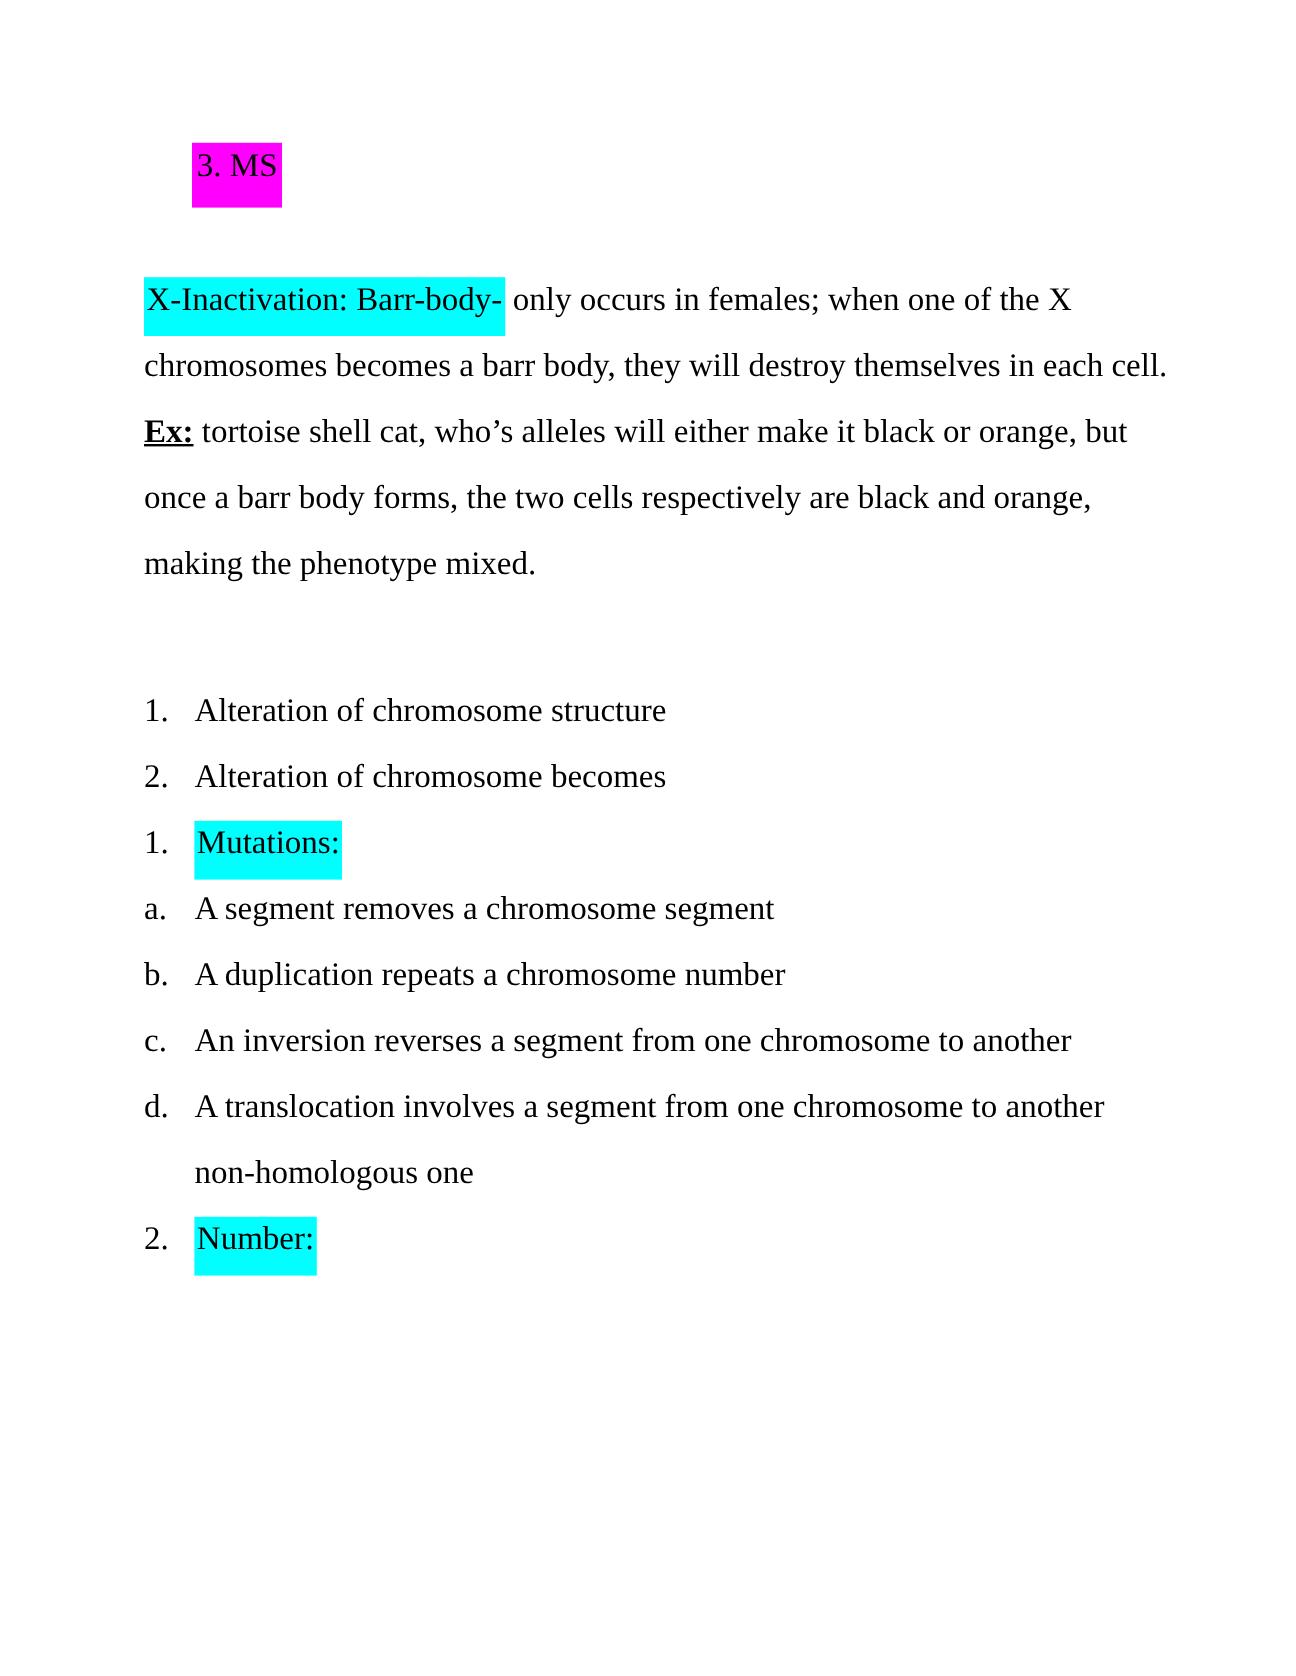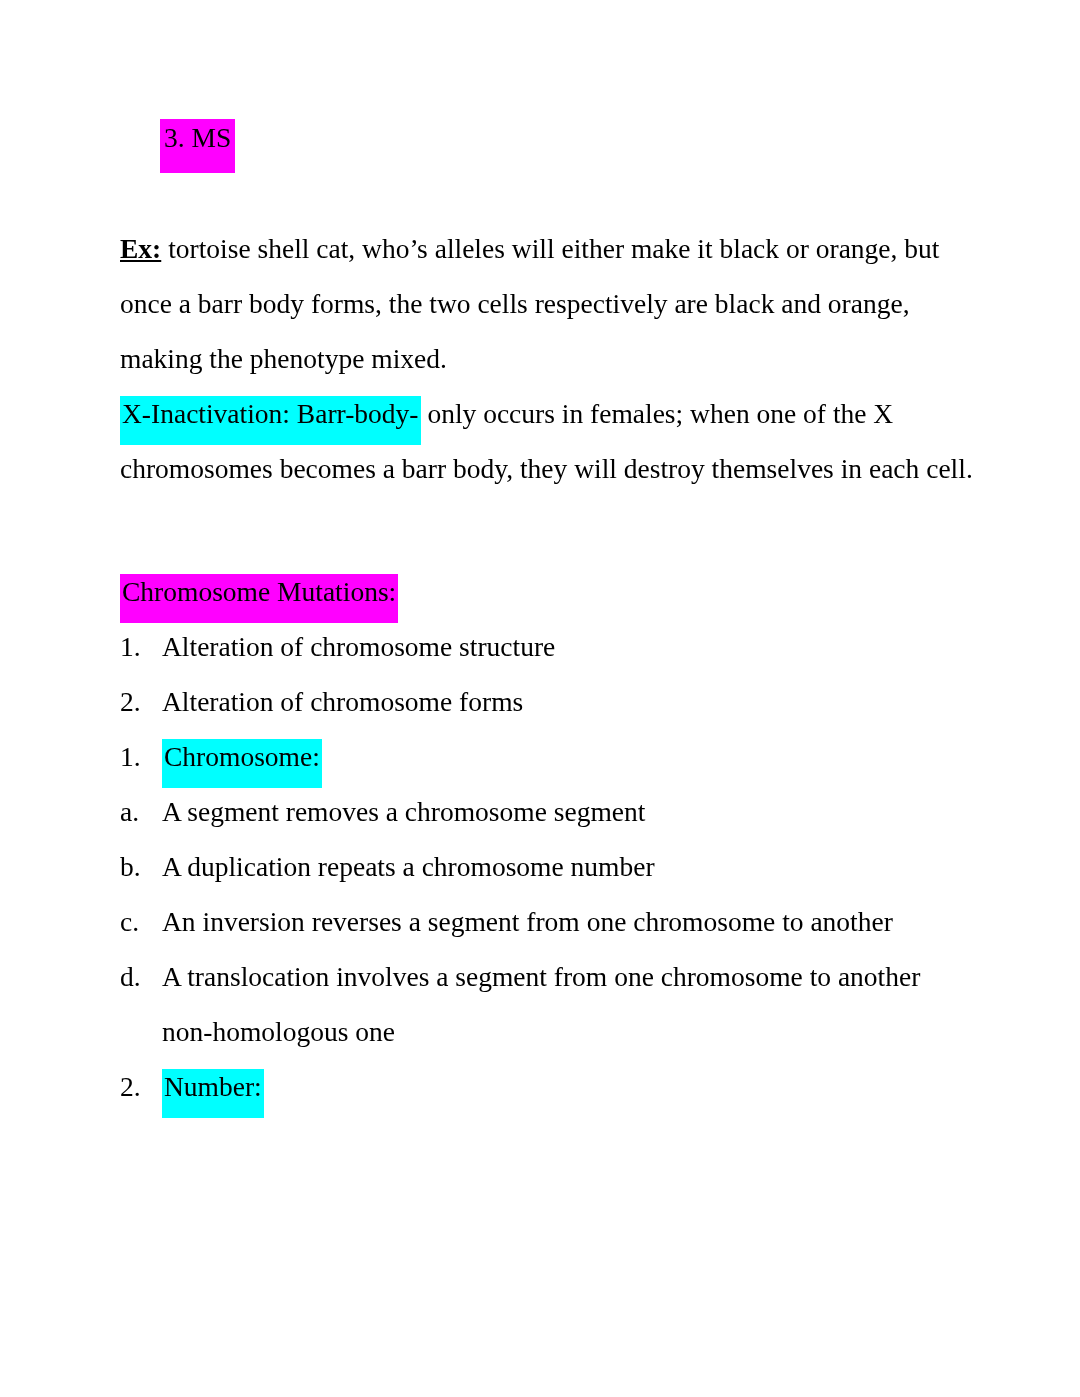--- a/index.html
+++ b/index.html
@@ -87,40 +87,39 @@
 <body>
 
 <div class="page">
 
   <div class="heading-row">
     <span class="hl-magenta"><span>3.</span><span>  </span><span>MS</span></span>
   </div>
 
   <div class="gap-md"></div>
 
+  <div class="para"><span class="hl-cyan">X-Inactivation: Barr-body-</span><span> only occurs in females; when one of the X chromosomes becomes a barr body, they will destroy themselves in each cell.</span></div>
+
   <div class="para"><span class="u">Ex:</span><span> tortoise shell cat, who’s alleles will either make it black or orange, but once a barr body forms, the two cells respectively are black and orange, making the phenotype mixed.</span></div>
-
-  <div class="para"><span class="hl-cyan">X-Inactivation: Barr-body-</span><span> only occurs in females; when one of the X chromosomes becomes a barr body, they will destroy themselves in each cell.</span></div>
 
   <div class="gap-lg"></div>
 
-  <div class="para"><span class="hl-magenta">Chromosome Mutations:</span></div>
 
   <ol class="level1 indent-a">
     <li>
       <span class="marker">1.</span><span>Alteration of chromosome </span><span class="b">structure</span><span></span>
     </li>
     <li>
-      <span class="marker">2.</span><span>Alteration of chromosome </span><span class="b">forms</span><span></span>
+      <span class="marker">2.</span><span>Alteration of chromosome </span><span class="b">becomes</span><span></span>
     </li>
   </ol>
 
   <ol class="level1 indent-b">
     <li>
-      <span class="marker">1.</span><span class="hl-cyan">Chromosome:</span>
+      <span class="marker">1.</span><span class="hl-cyan">Mutations:</span>
     </li>
   </ol>
 
   <ol class="level1 indent-c">
     <li>
       <span class="marker">a.</span><span>A </span><span class="b">segment</span><span> removes a chromosome segment</span>
     </li>
     <li>
       <span class="marker">b.</span><span>A </span><span class="b">duplication</span><span> repeats a chromosome number</span>
     </li>

